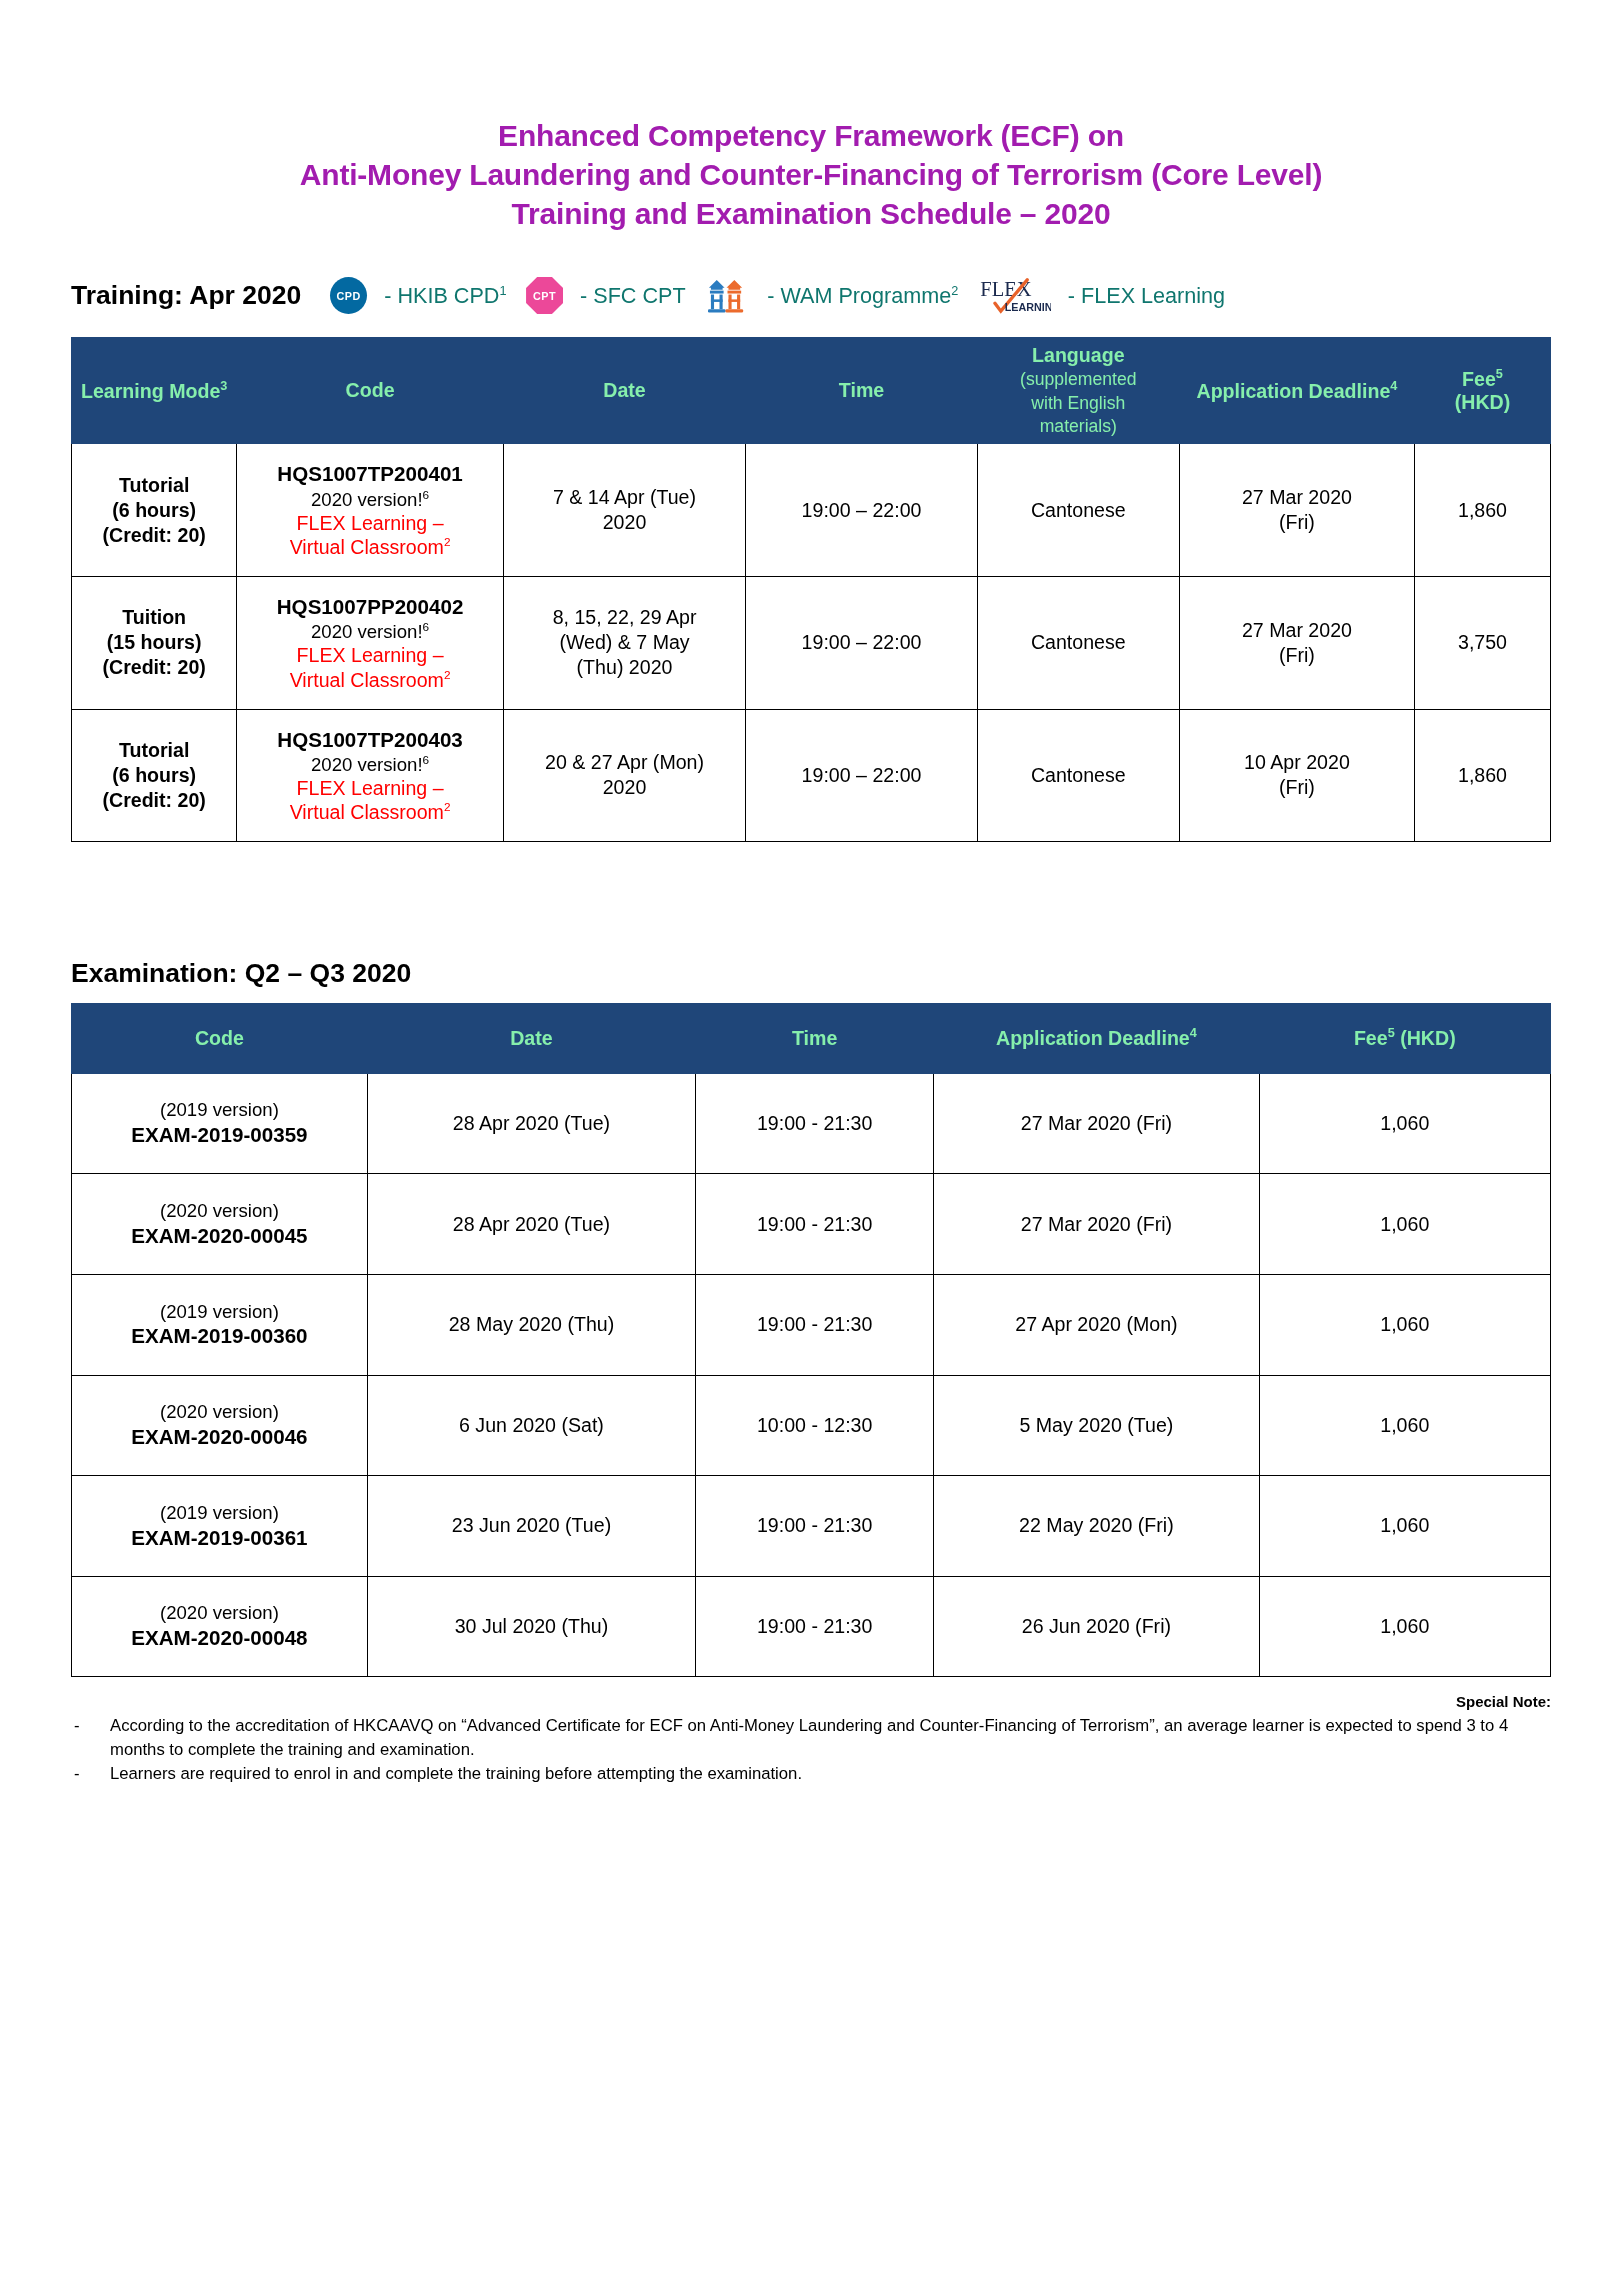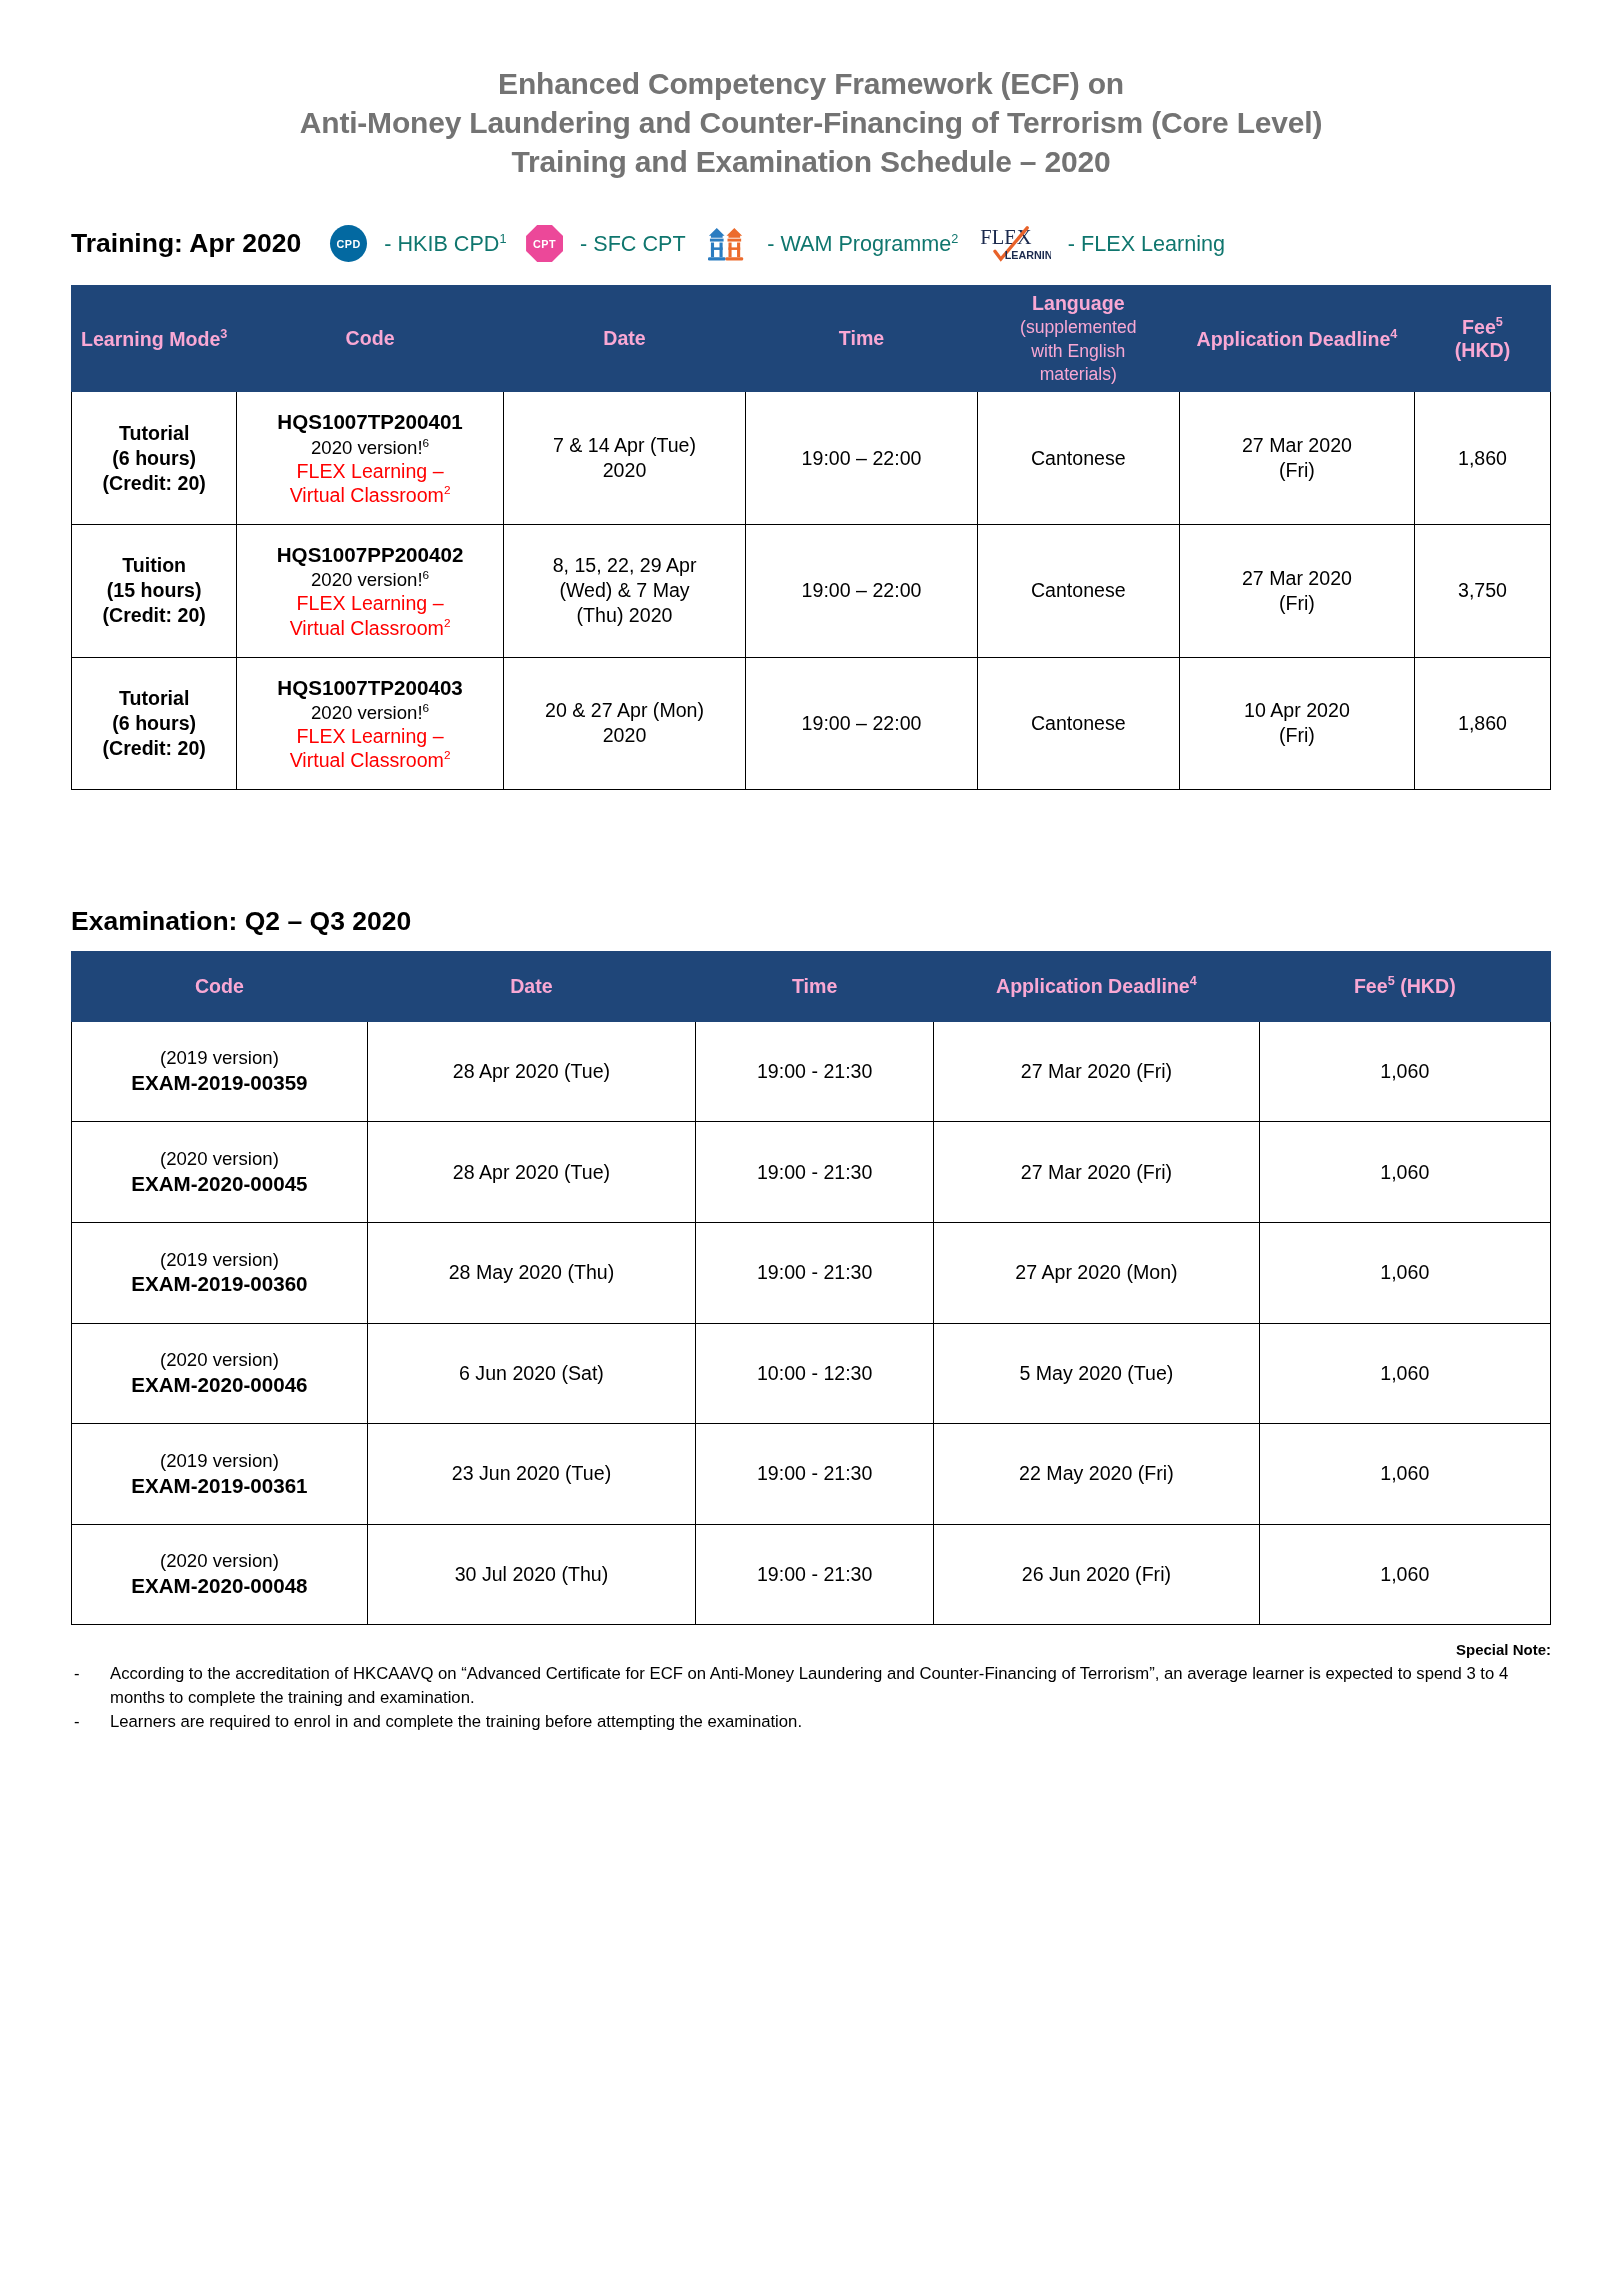--- a/index.html
+++ b/index.html
@@ -16,25 +16,25 @@
     overflow: hidden;
   }
   .page {
     padding: 0 71px;
     box-sizing: border-box;
   }
 
   
   .doc-title {
     text-align: center;
-    color: #737373;
+    color: #a21caf;
     font-weight: bold;
     font-size: 30px;
     line-height: 1.30;
-    padding-top: 64px;
+    padding-top: 116px;
     letter-spacing: -0.2px;
   }
   .doc-title .tline { display: block; }
 
   
   .legend-row {
     display: flex;
     align-items: center;
     margin-top: 37px;
     height: 51px;
@@ -84,21 +84,21 @@
   .icon-flex { width: 73px; height: 43px; display:block; }
 
   
   table.sched {
     border-collapse: collapse;
     width: 100%;
     table-layout: fixed;
   }
   table.sched th {
     background: #1f4679;
-    color: #f9a8d4;
+    color: #86efac;
     font-weight: bold;
     font-size: 19.6px;
     border: 1px solid #1f4679;
     text-align: center;
     vertical-align: middle;
     padding: 5.9px 3.9px;
     line-height: 1.2;
   }
   table.sched th sup { font-size: 12.7px; }
   table.sched td {

